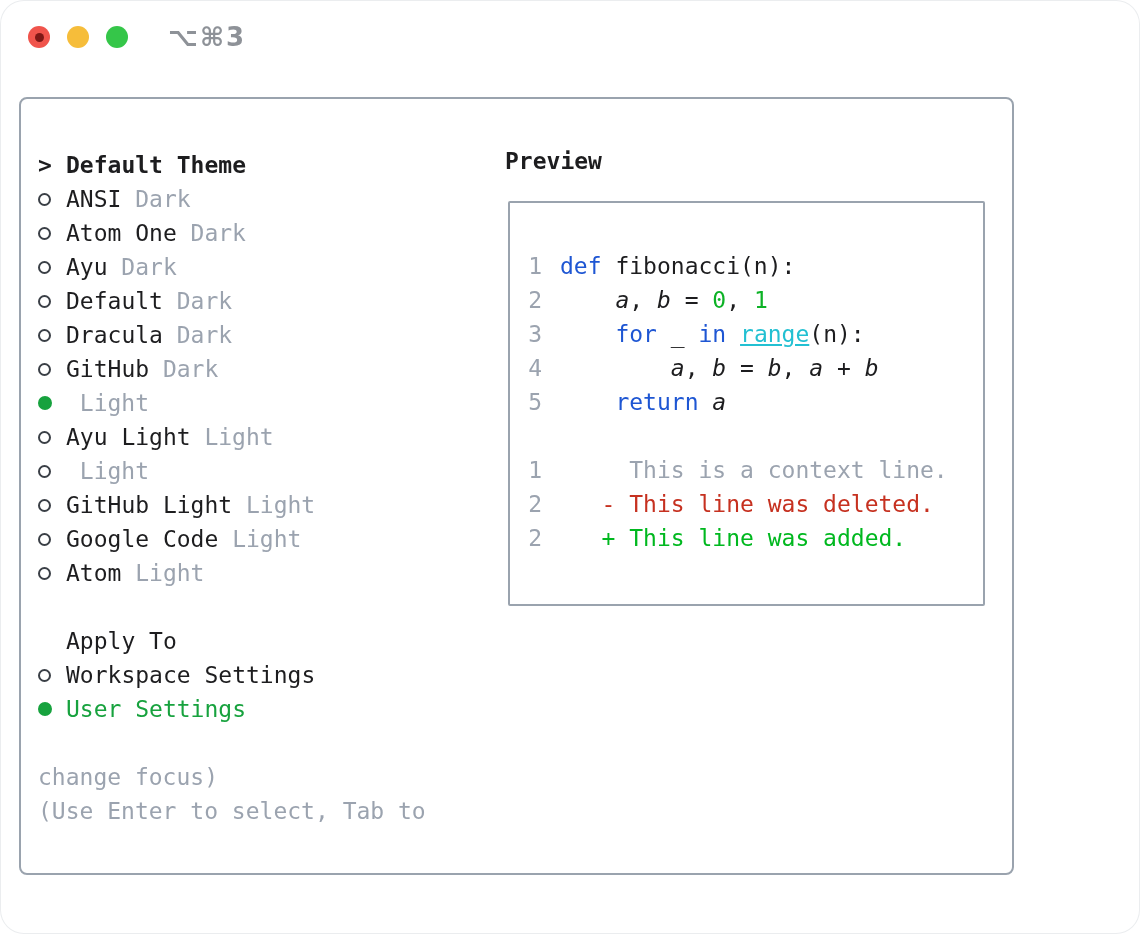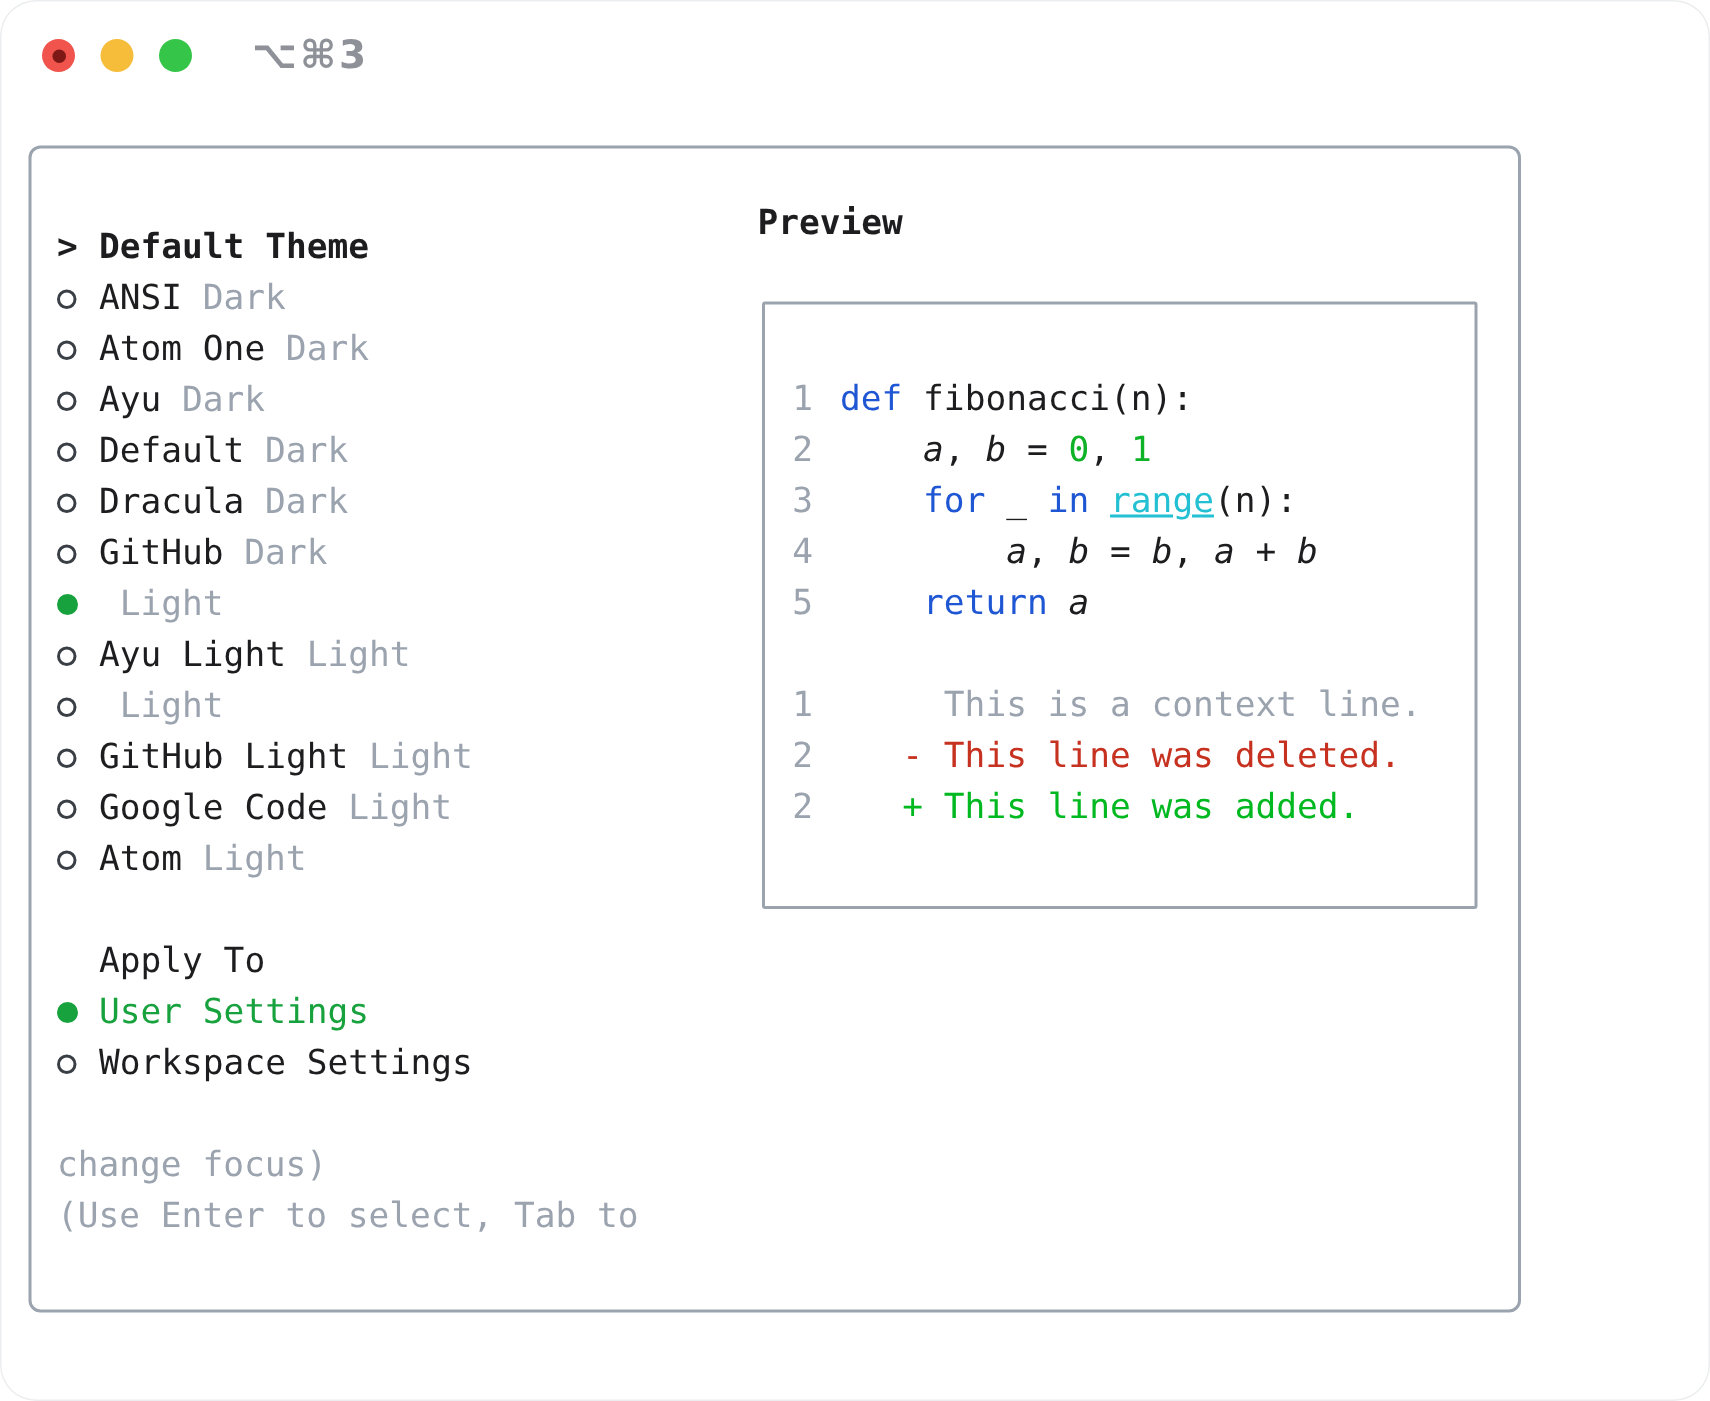--- a/index.html
+++ b/index.html
@@ -53,21 +53,21 @@
   .circle.sel{background:var(--green);border-color:var(--green);width:14px;height:14px;}
   .panel-title{font-weight:bold;color:var(--ink);}
   .theme-name{color:var(--ink);}
   .theme-name.sel{color:var(--green);}
   .theme-variant{color:var(--dim);margin-left:13.8px;}
   .apply-label{color:var(--ink);}
   .apply-label.sel{color:var(--green);}
   .hint{color:var(--dim);}
   .blank{height:34px;}
   
-  .right-panel{position:absolute;left:484px;top:33px;}
+  .right-panel{position:absolute;left:484px;top:45px;}
   .preview-box{
     position:absolute;left:487px;top:102px;width:477px;height:405px;
     border:2px solid var(--border);border-radius:2px;background:#fff;
     padding:46px 0 0 18px;overflow:hidden;
   }
   .crow{display:flex;height:34px;line-height:34px;font-size:23px;white-space:pre;}
   .lnum{color:var(--dim);width:14px;flex:0 0 14px;margin-right:18px;text-align:right;}
   .tok-kw{color:var(--kw);}
   .tok-builtin{color:var(--builtin);text-decoration:underline;}
   .tok-num{color:var(--numc);}
@@ -116,22 +116,22 @@
         </div>
 
       <div class="blank"></div>
 
       <div class="row">
         <span class="markercol"></span>
         <span class="panel-title" style="font-weight:normal">Apply To</span>
       </div>
 
       <div>
+          <div class="row"><span class="markercol"><span class="circle"></span></span><span class="apply-label">Workspace Settings</span></div>
           <div class="row"><span class="markercol"><span class="circle sel"></span></span><span class="apply-label sel">User Settings</span></div>
-          <div class="row"><span class="markercol"><span class="circle"></span></span><span class="apply-label">Workspace Settings</span></div>
         </div>
 
       <div class="blank"></div>
 
       <div class="row hint">change focus)</div>
       <div class="row hint">(Use Enter to select, Tab to</div>
     </div>
 
     <div class="right-panel">
       <div class="row panel-title">Preview</div>

